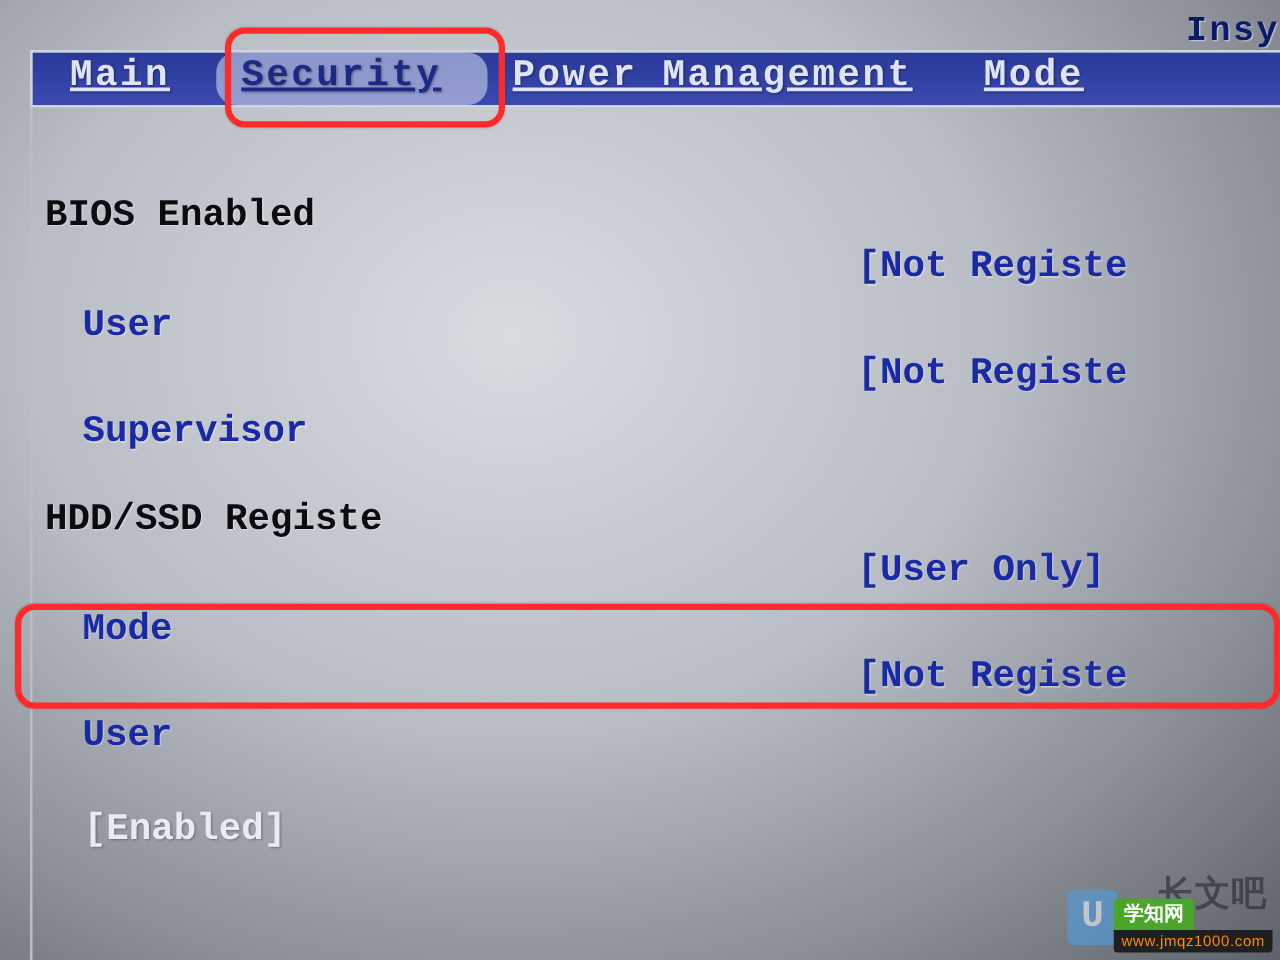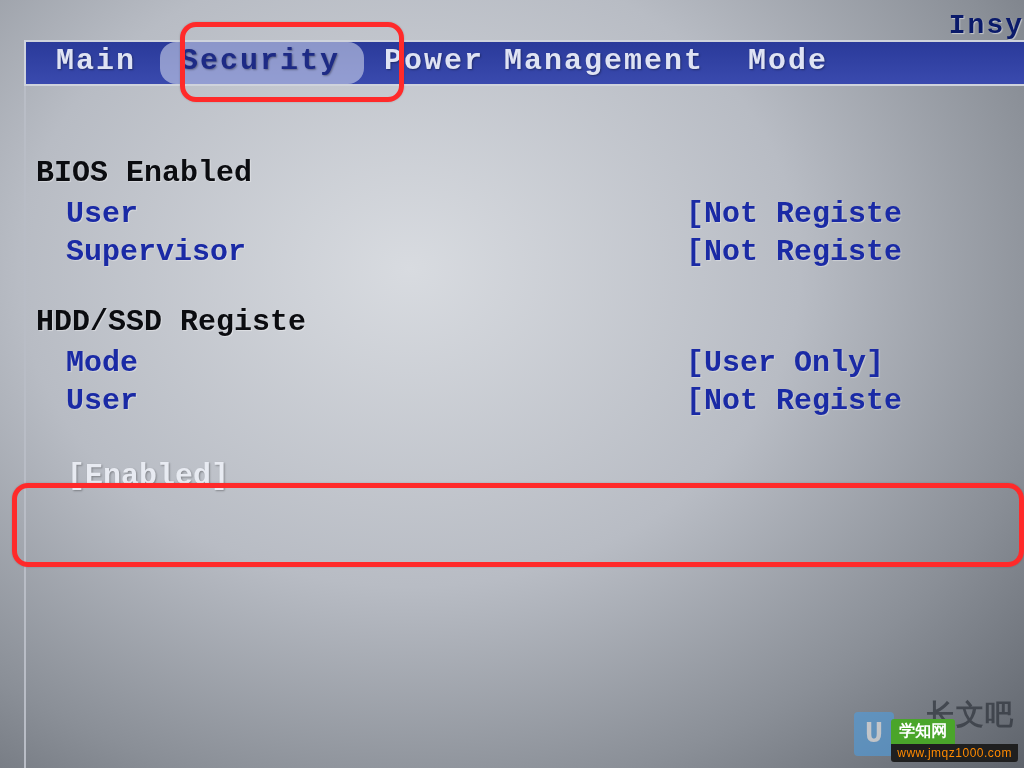--- a/index.html
+++ b/index.html
@@ -36,23 +36,24 @@
     display: flex;
     align-items: center;
     padding-left: 10px;
     border: 2px solid #cfd3dc;
     border-right: none;
   }
   .tab {
     color: #dfe3f3;
     font-size: 30px;
     letter-spacing: 2px;
-    padding: 2px 24px 6px 20px;
+    padding: 2px 37px 6px 20px;
     white-space: nowrap;
     text-shadow: 1px 1px 2px rgba(0,0,0,0.35);
+    text-decoration: underline;
   }
   .tab.active {
     background: rgba(220,225,240,0.55);
     color: #1d2a85;
     border-radius: 16px;
   }
   .content {
     position: absolute;
     left: 14px;
     right: 0;
@@ -71,20 +72,21 @@
   }
   .row {
     display: flex;
     padding-left: 40px;
     line-height: 1.25;
   }
   .row .label {
     color: #1a2aa5;
     width: 620px;
     text-shadow: 1px 1px 1px rgba(255,255,255,0.35);
+    margin-top: 47px;
   }
   .row .value {
     color: #1a2aa5;
     white-space: nowrap;
     text-shadow: 1px 1px 1px rgba(255,255,255,0.35);
   }
   .gap { height: 34px; }
 
   .secure-row {
     display: flex;

